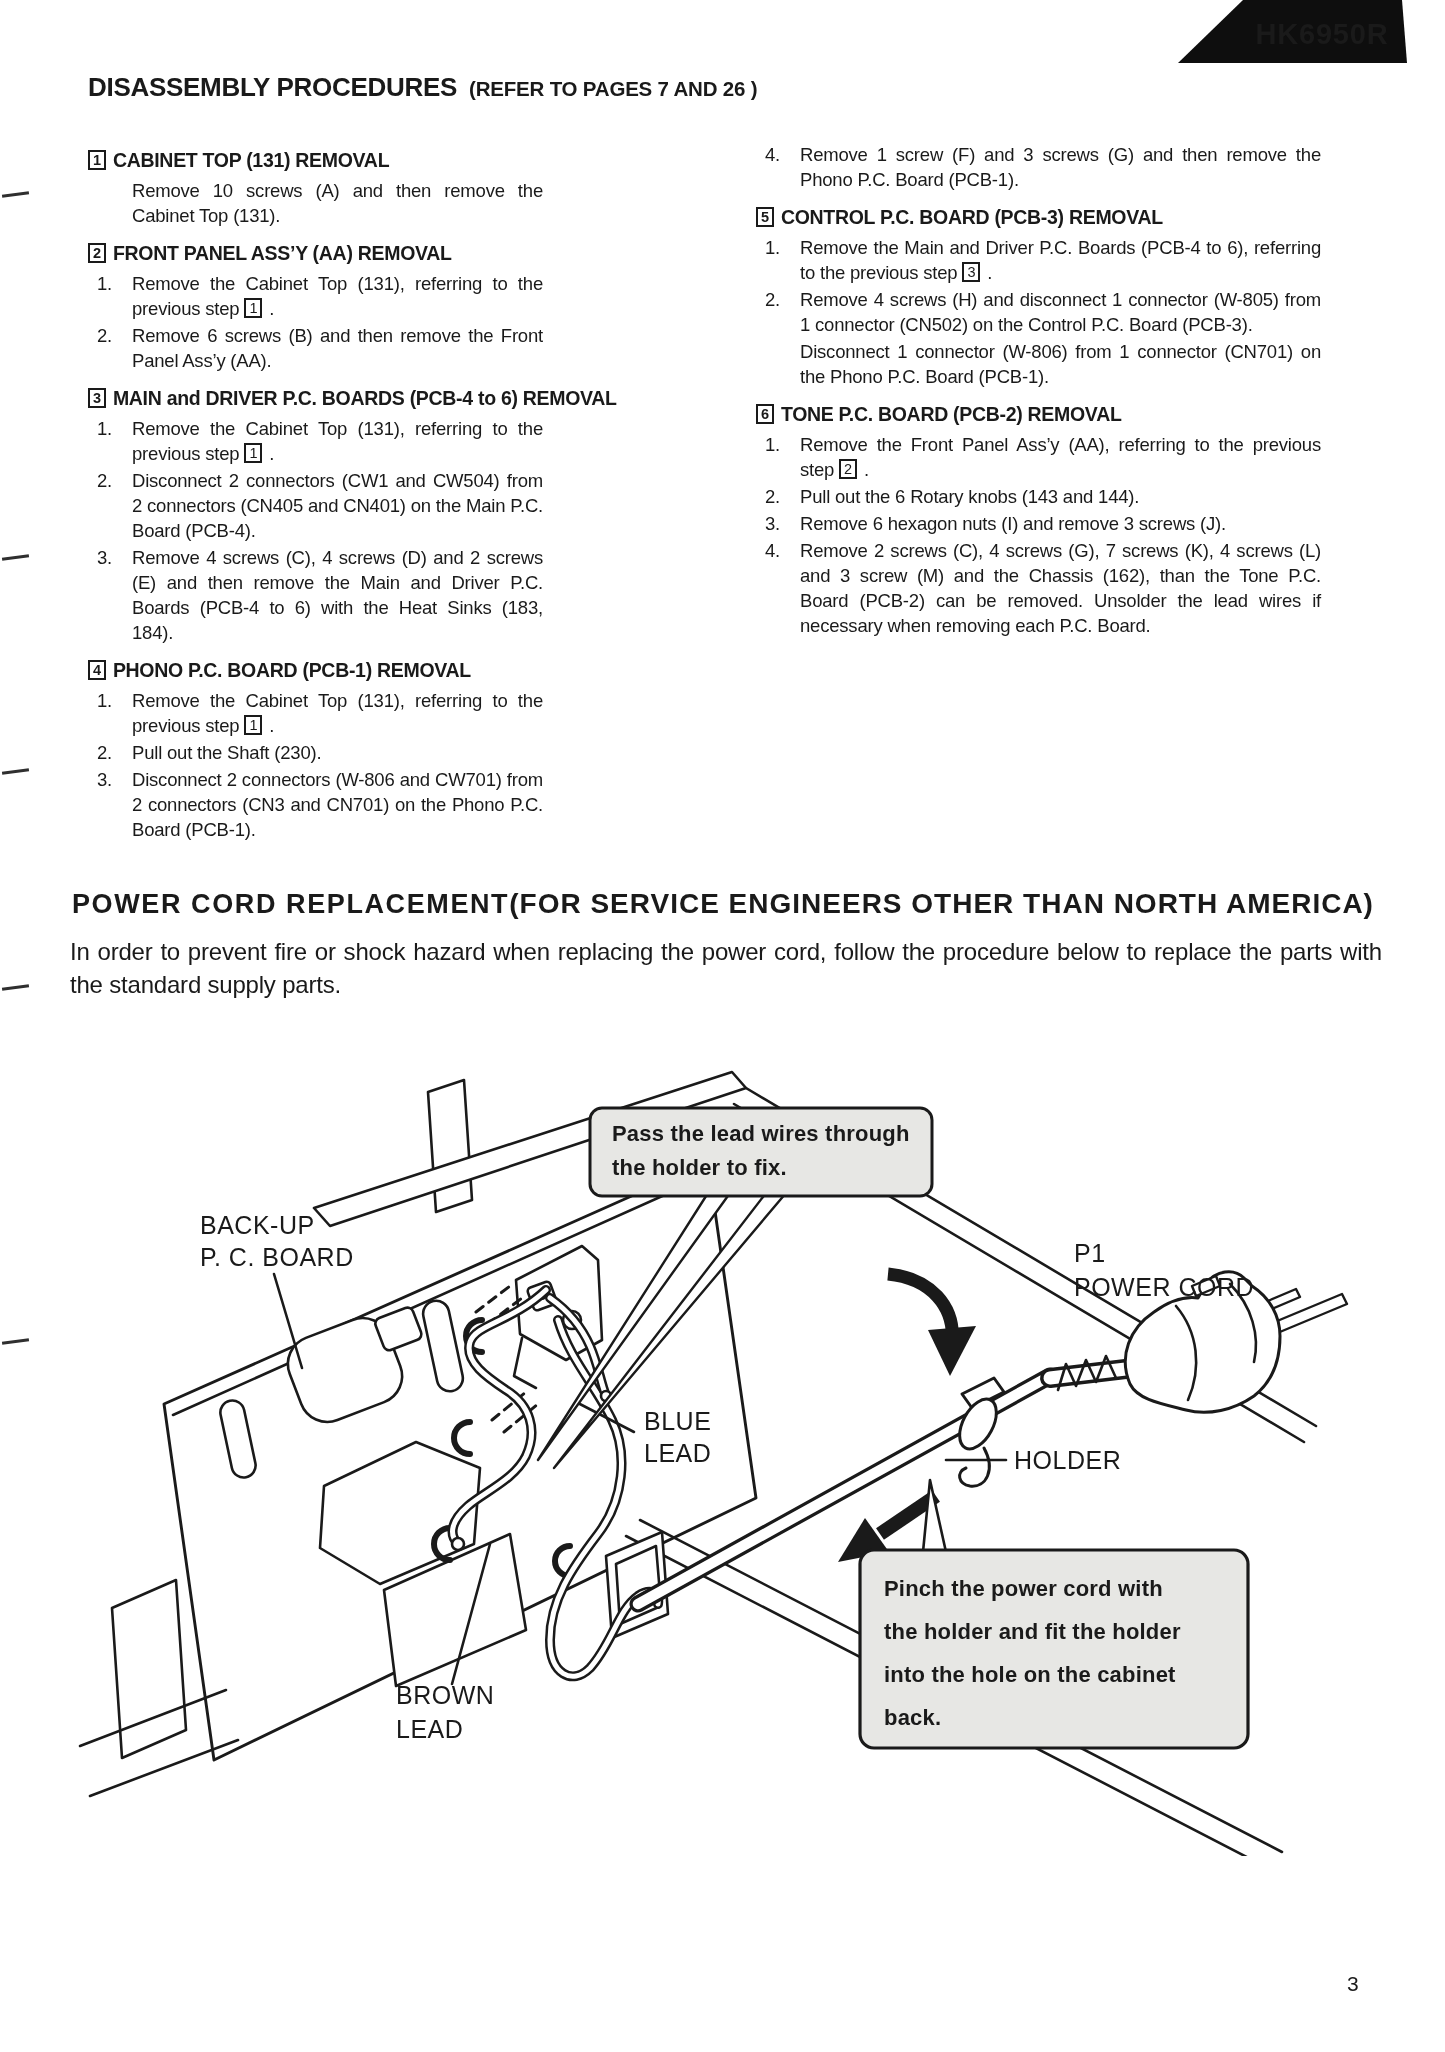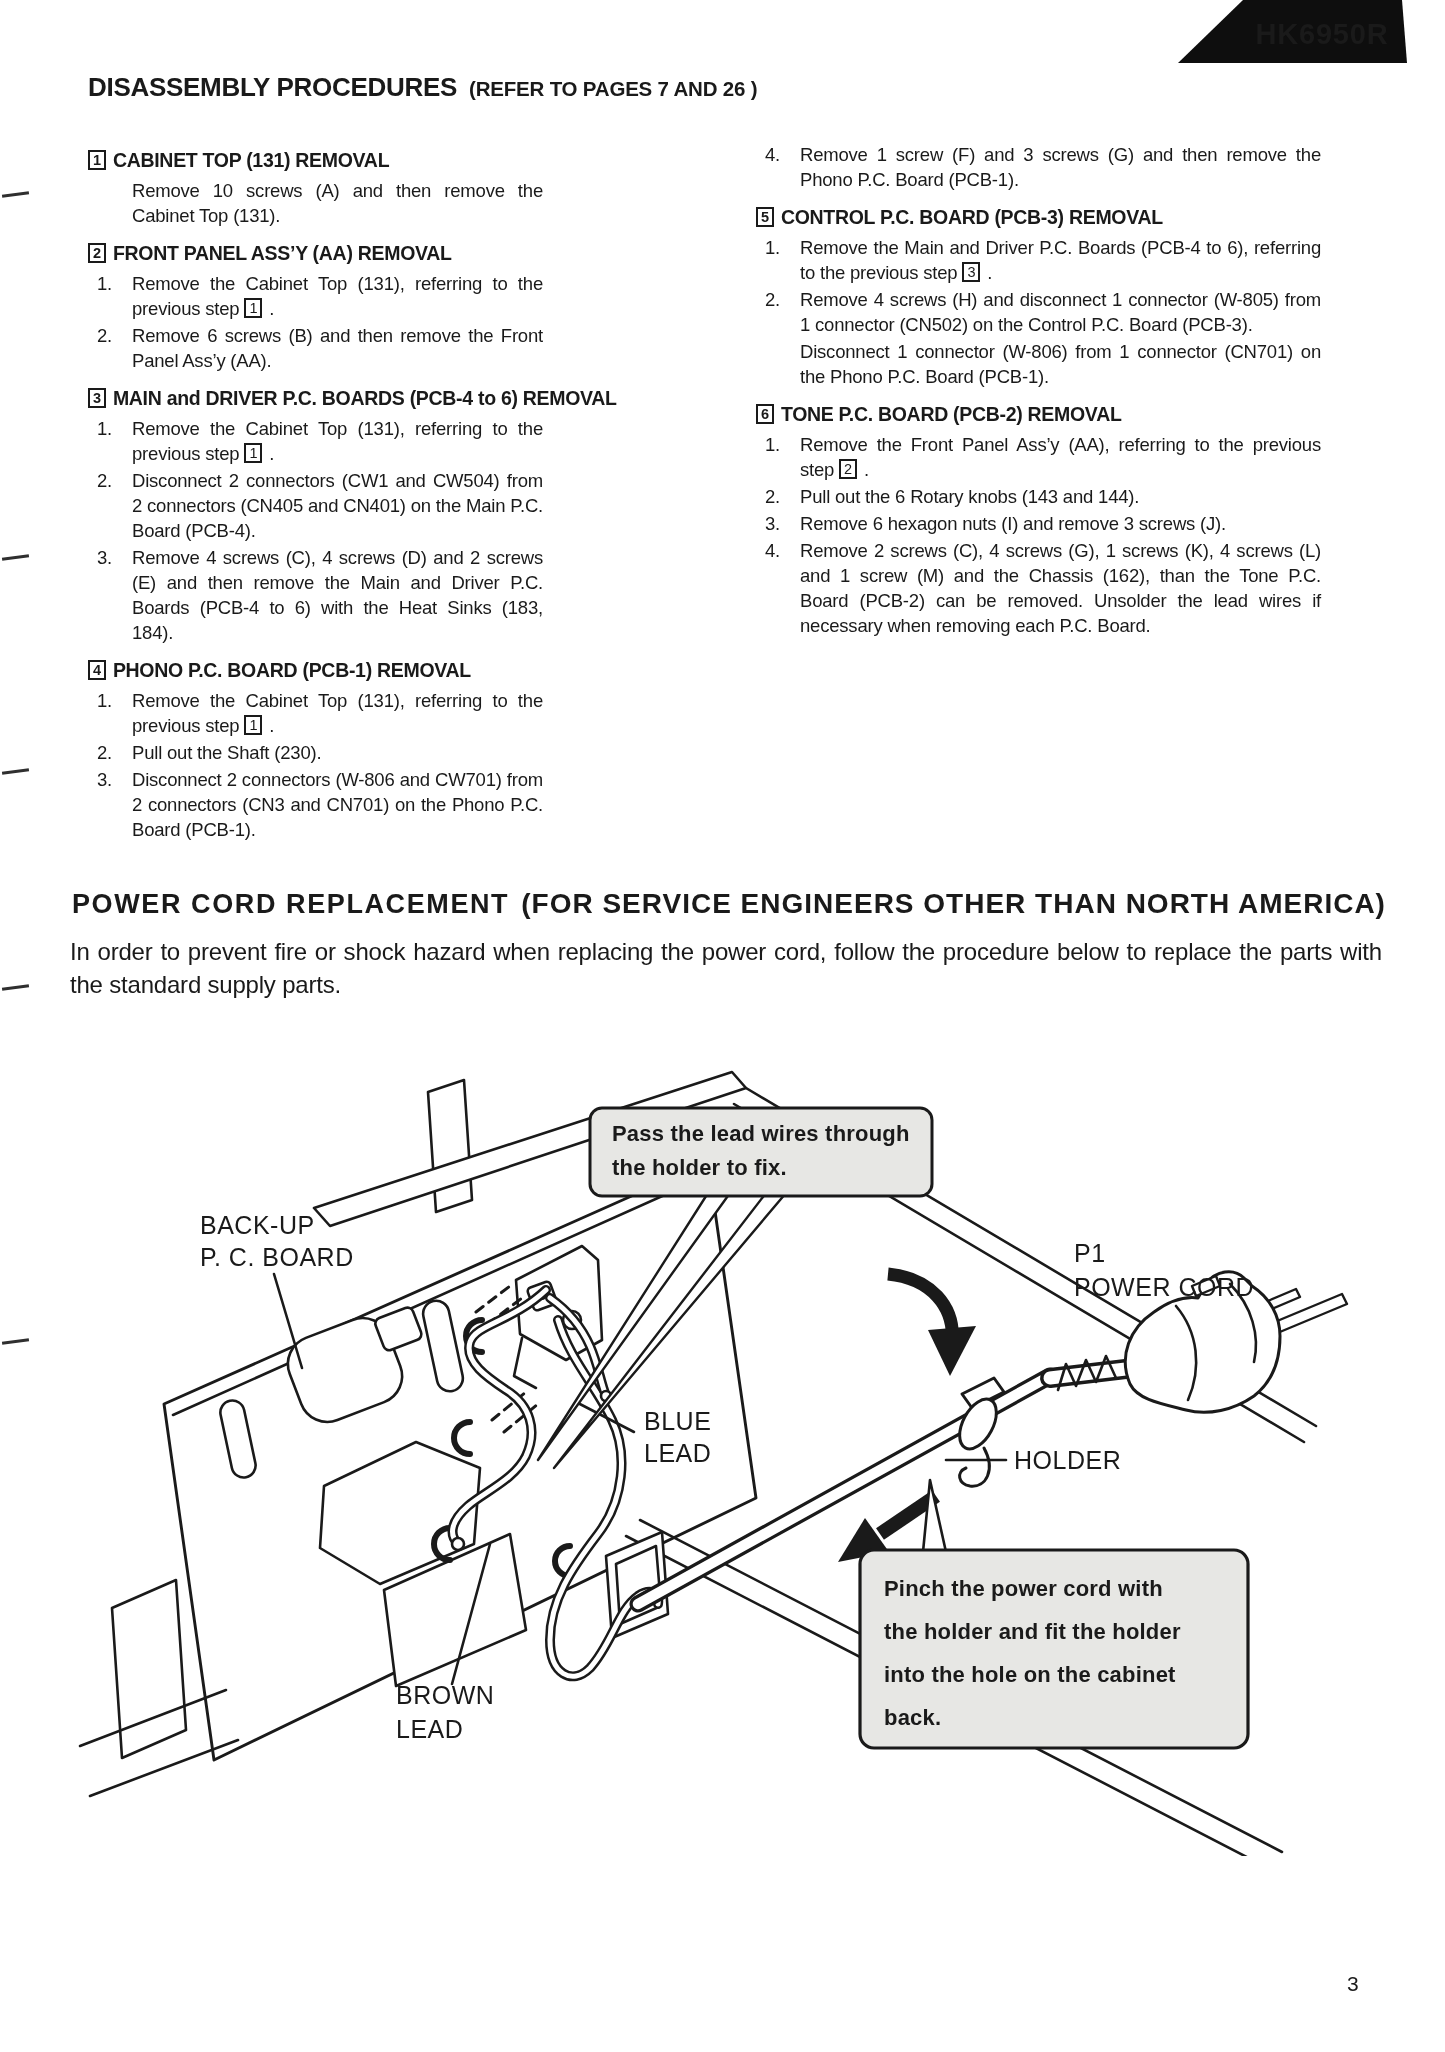--- a/index.html
+++ b/index.html
@@ -5,21 +5,21 @@
   html,body{margin:0;padding:0}
   body{position:relative;width:1445px;height:2052px;background:#ffffff;
        font-family:"Liberation Sans","DejaVu Sans",sans-serif;color:#1a1a1a;overflow:hidden}
 
   .banner{position:absolute;left:1170px;top:0;width:245px;height:66px}
 
   .main-head{position:absolute;left:88px;top:72px;display:flex;align-items:baseline;gap:12px;white-space:nowrap}
   .t1{font-size:26px;font-weight:bold;letter-spacing:-0.3px}
   .t2{font-size:20.5px;font-weight:bold;letter-spacing:-0.2px}
 
-  .power-head{position:absolute;left:72px;top:888px;display:flex;align-items:baseline;gap:12px;white-space:nowrap}
+  .power-head{position:absolute;left:72px;top:888px;display:flex;align-items:baseline;white-space:nowrap}
   .power-head .t1{font-size:27px;letter-spacing:1.6px}
   .power-head .t2{font-size:28px;letter-spacing:1px}
 
   .col{position:absolute;top:142px;font-size:18.5px;line-height:25px;letter-spacing:-0.2px}
   #colL{left:88px;width:455px}
   #colR{left:756px;width:565px}
   .sec-head{font-size:19.5px;font-weight:bold;margin:13px 0 5px 0;white-space:nowrap;letter-spacing:-0.3px}
   section:first-child .sec-head{margin-top:6px}
   .item{display:flex;padding-left:9px;margin:0 0 2px 0}
   .item .num{flex:none;width:35px}
@@ -140,21 +140,21 @@
     <div class="item">
       <span class="num">2.</span>
       <span class="txt">Pull out the 6 Rotary knobs (143 and 144).</span>
     </div>
     <div class="item">
       <span class="num">3.</span>
       <span class="txt">Remove 6 hexagon nuts (I) and remove 3 screws (J).</span>
     </div>
     <div class="item">
       <span class="num">4.</span>
-      <span class="txt">Remove 2 screws (C), 4 screws (G), 1 screws (K), 4 screws (L) and 1 screw (M) and the Chassis (162), than the Tone P.C. Board (PCB-2) can be removed. Unsolder the lead wires if necessary when removing each P.C. Board.</span>
+      <span class="txt">Remove 2 screws (C), 4 screws (G), 7 screws (K), 4 screws (L) and 3 screw (M) and the Chassis (162), than the Tone P.C. Board (PCB-2) can be removed. Unsolder the lead wires if necessary when removing each P.C. Board.</span>
     </div>
   </section>
 </div>
 
 <div class="power-head">
   <span class="t1">POWER CORD REPLACEMENT</span>
   <span class="t2">(FOR SERVICE ENGINEERS OTHER THAN NORTH AMERICA)</span>
 </div>
 <div class="intro">In order to prevent fire or shock hazard when replacing the power cord, follow the procedure below to replace the parts with the standard supply parts.</div>
 

